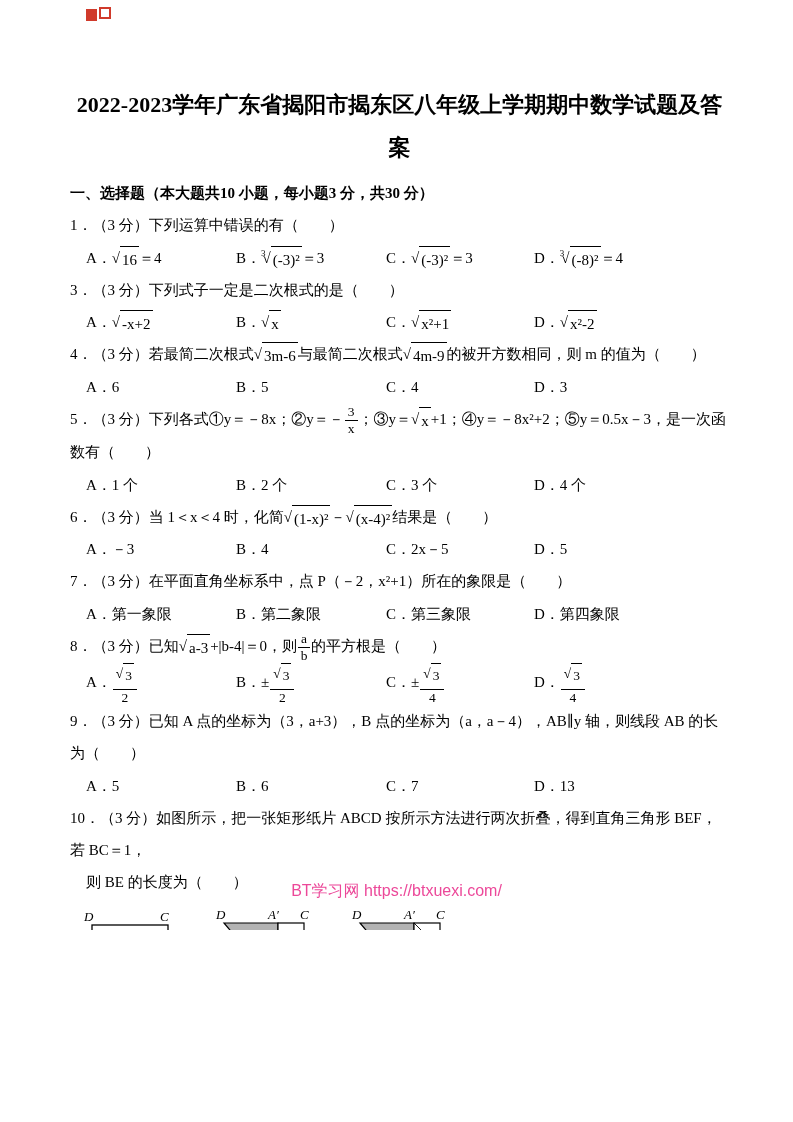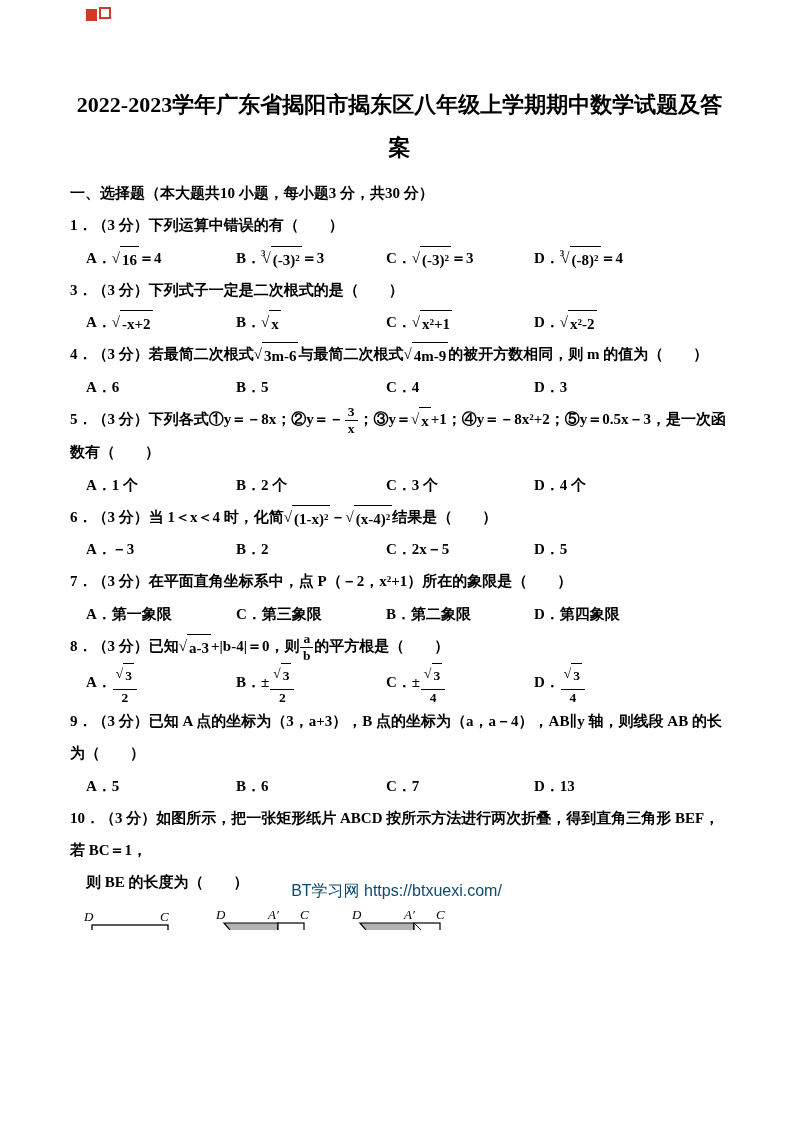--- a/index.html
+++ b/index.html
@@ -1,35 +1,35 @@
 <!DOCTYPE html>
 <html><head>
 <meta charset="utf-8">
 <style>
   html,body{margin:0;padding:0;background:#ffffff;}
   .page{position:relative;width:793px;height:930px;background:#fff;overflow:hidden;
         font-family:"Liberation Serif","DejaVu Serif",serif;font-size:15px;color:#000;}
   .content{padding:84px 64px 0 70px;}
   .title{font-size:22px;font-weight:700;text-align:center;line-height:1.95;}
   .section{font-weight:700;margin-top:8px;line-height:2.1;}
-  .q{line-height:2.15;font-weight:bold;}
+  .q{line-height:2.15;}
   .stem{}
   .stem.cont{padding-left:16px;}
   .opts{display:grid;grid-template-columns:150px 150px 148px auto;padding-left:16px;align-items:center;}
   .opt{white-space:nowrap;}
   .sq{white-space:nowrap;}
   .vinc{display:inline-block;border-top:1px solid #000;line-height:1.2;padding:4px 2px;vertical-align:-2px;}
   .idx{font-size:9px;vertical-align:7px;margin-right:-3px;}
   .frac{display:inline-block;vertical-align:middle;text-align:center;font-size:13.5px;line-height:1.15;margin:0 1px;}
   .fn{display:block;border-bottom:1px solid #000;padding:0 3px;}
   .fd{display:block;}
   .figrow{margin:4px 0 0 10px;}
   .figrow svg text{font-family:"Liberation Serif","DejaVu Serif",serif;font-size:13px;font-style:italic;}
   .figrow svg text.ansr{font-style:normal;}
-  .footer{position:absolute;left:0;right:0;bottom:28px;text-align:center;color:#0c4a6e;
+  .footer{position:absolute;left:0;right:0;bottom:28px;text-align:center;color:#ec4899;
           font-size:16px;font-family:"Liberation Sans","DejaVu Sans",sans-serif;}
   .stamp{position:absolute;left:86px;top:7px;width:28px;height:16px;}
   .stamp::before{content:"";position:absolute;left:0;top:2px;width:11px;height:12px;background:#d03a2b;}
   .stamp::after{content:"";position:absolute;right:3px;top:0;width:8px;height:8px;border:2px solid #d03a2b;}
 </style>
 </head>
 <body>
 
 <div class="page">
   <div class="stamp"></div>
@@ -76,31 +76,31 @@
             <span class="opt">A．1 个</span>
             <span class="opt">B．2 个</span>
             <span class="opt">C．3 个</span>
             <span class="opt">D．4 个</span>
           </div>
         </div>
         <div class="q">
           <div class="stem">6．（3 分）当 1＜x＜4 时，化简<span class="sq"><span class="rs">√</span><span class="vinc">(1-x)²</span></span>－<span class="sq"><span class="rs">√</span><span class="vinc">(x-4)²</span></span>结果是（　　）</div>
           <div class="opts">
             <span class="opt">A．－3</span>
-            <span class="opt">B．2</span>
+            <span class="opt">B．4</span>
             <span class="opt">C．2x－5</span>
             <span class="opt">D．5</span>
           </div>
         </div>
         <div class="q">
           <div class="stem">7．（3 分）在平面直角坐标系中，点 P（－2，x²+1）所在的象限是（　　）</div>
           <div class="opts">
             <span class="opt">A．第一象限</span>
+            <span class="opt">B．第二象限</span>
             <span class="opt">C．第三象限</span>
-            <span class="opt">B．第二象限</span>
             <span class="opt">D．第四象限</span>
           </div>
         </div>
         <div class="q">
           <div class="stem">8．（3 分）已知<span class="sq"><span class="rs">√</span><span class="vinc">a-3</span></span>+|b-4|＝0，则<span class="frac"><span class="fn">a</span><span class="fd">b</span></span>的平方根是（　　）</div>
           <div class="opts">
             <span class="opt">A．<span class="frac"><span class="fn"><span class="sq"><span class="rs">√</span><span class="vinc">3</span></span></span><span class="fd">2</span></span></span>
             <span class="opt">B．±<span class="frac"><span class="fn"><span class="sq"><span class="rs">√</span><span class="vinc">3</span></span></span><span class="fd">2</span></span></span>
             <span class="opt">C．±<span class="frac"><span class="fn"><span class="sq"><span class="rs">√</span><span class="vinc">3</span></span></span><span class="fd">4</span></span></span>
             <span class="opt">D．<span class="frac"><span class="fn"><span class="sq"><span class="rs">√</span><span class="vinc">3</span></span></span><span class="fd">4</span></span></span>

